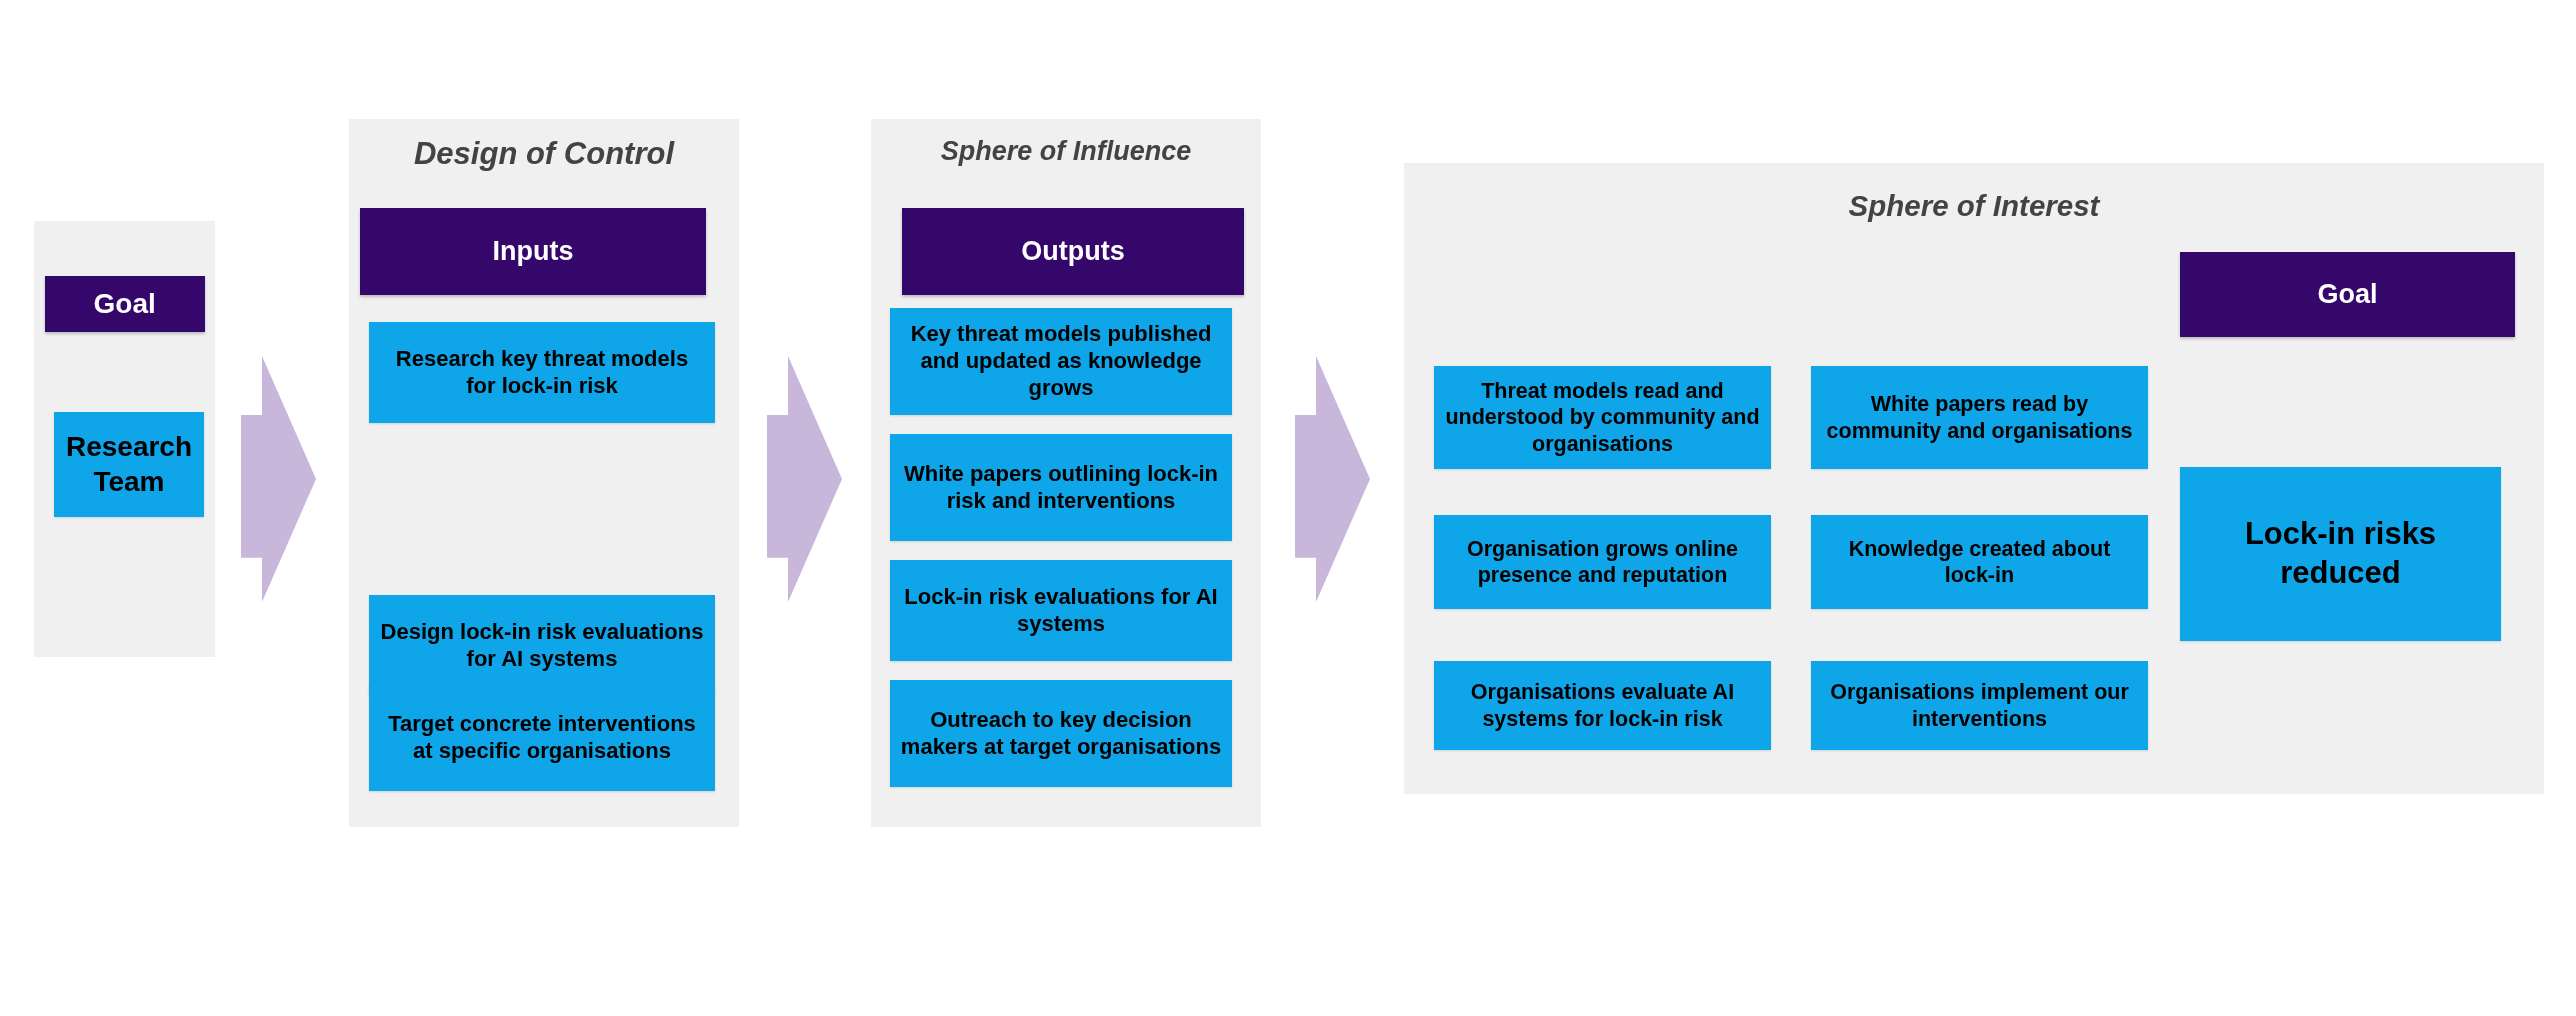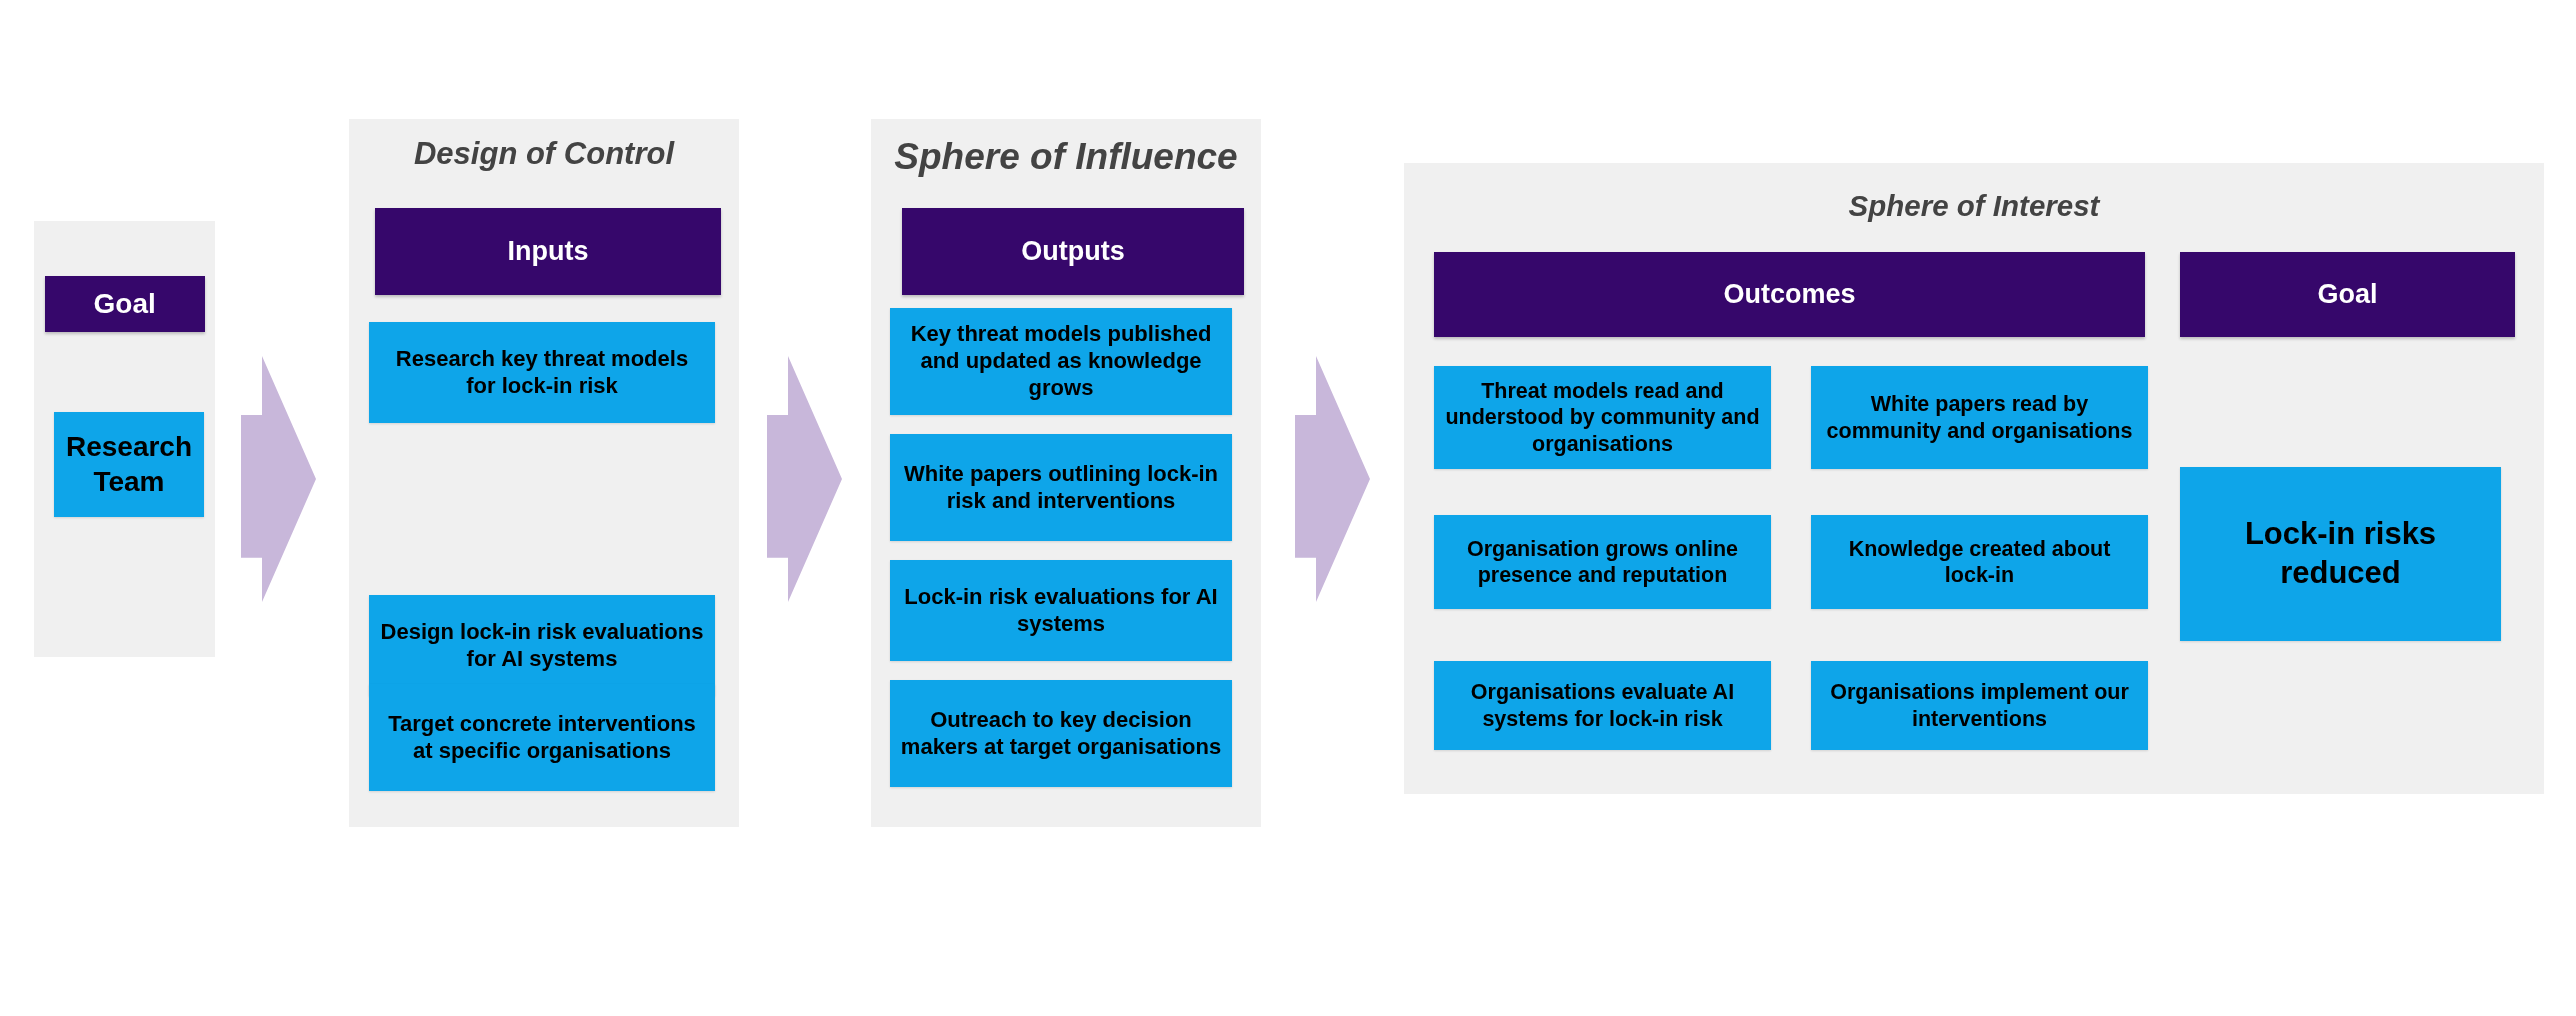--- a/index.html
+++ b/index.html
@@ -36,30 +36,30 @@
   }
 
   
   #team-panel{left:34px;top:221px;width:181px;height:436px;}
   #team-header{left:10.7px;top:55px;width:160px;height:56px;font-size:28px;}
   #team-item{left:20px;top:191px;width:150px;height:105px;font-size:28px;}
 
   
   #control-panel{left:349px;top:119px;width:390px;height:708px;}
   #control-title{top:17.4px;font-size:31px;}
-  #control-header{left:26px;top:89px;width:346px;height:87px;}
+  #control-header{left:11px;top:89px;width:346px;height:87px;}
   .control-item{left:20px;width:346px;}
   #control-item-0{top:203px;height:101px;}
   #control-item-1{top:323px;height:101px;}
   #control-item-2{top:444px;height:101px;margin-top:32px;}
   #control-item-3{top:565px;height:107px;}
 
   
   #influence-panel{left:871px;top:119px;width:390px;height:708px;}
-  #influence-title{top:17.4px;font-size:37px;}
+  #influence-title{top:17.4px;font-size:27px;}
   #influence-header{left:31px;top:89px;width:342px;height:87px;}
   .influence-item{left:19px;width:342px;}
   #influence-item-0{top:189px;height:107px;}
   #influence-item-1{top:315px;height:107px;}
   #influence-item-2{top:441px;height:101px;}
   #influence-item-3{top:561px;height:107px;}
 
   
   #interest-panel{left:1404px;top:163px;width:1140px;height:631px;}
   #interest-title{top:25.5px;font-size:29.5px;}
@@ -118,23 +118,20 @@
     <div class="item influence-item" id="influence-item-1">White papers outlining lock-in risk and interventions</div>
     <div class="item influence-item" id="influence-item-2">Lock-in risk evaluations for AI systems</div>
     <div class="item influence-item" id="influence-item-3">Outreach to key decision makers at target organisations</div>
   </div>
 
   <div class="arrow" id="arrow-3"></div>
 
   <div class="panel" id="interest-panel">
     <div class="sphere-title" id="interest-title">Sphere of Interest</div>
 
-    <div class="hdr" id="outcomes-header">
-      <span>Outcomes</span>
-    </div>
     <div class="hdr" id="goal-header">
       <span>Goal</span>
     </div>
 
     <div class="item outcome-item outcome-col1" id="outcome-0-0">Threat models read and understood by community and organisations</div>
     <div class="item outcome-item outcome-col1" id="outcome-0-1">Organisation grows online presence and reputation</div>
     <div class="item outcome-item outcome-col1" id="outcome-0-2">Organisations evaluate AI systems for lock-in risk</div>
 
     <div class="item outcome-item outcome-col2" id="outcome-1-0">White papers read by community and organisations</div>
     <div class="item outcome-item outcome-col2" id="outcome-1-1">Knowledge created about lock-in</div>

